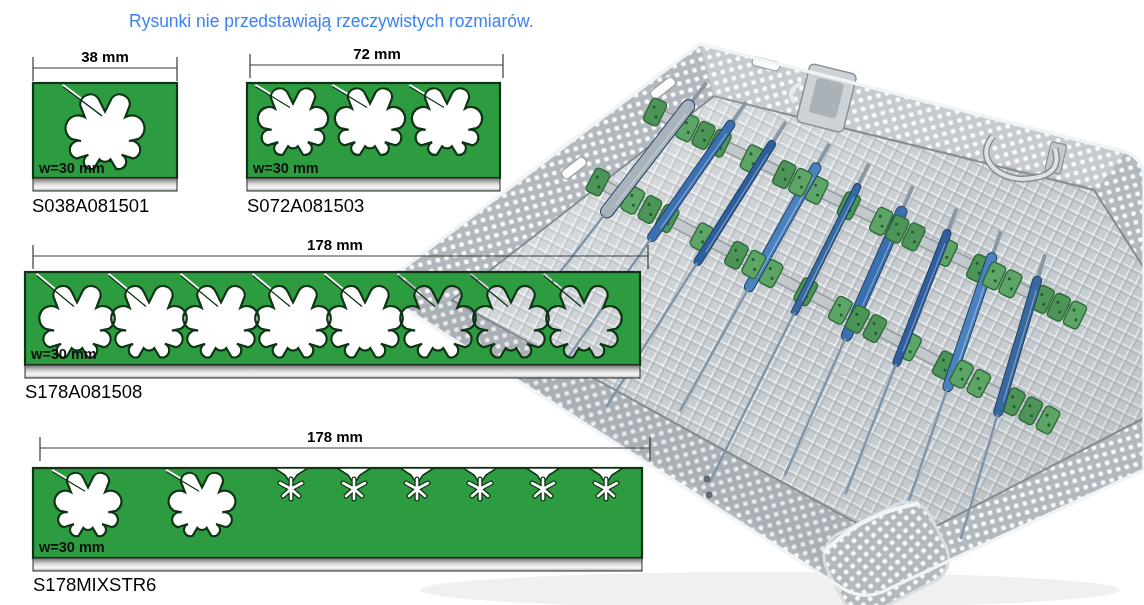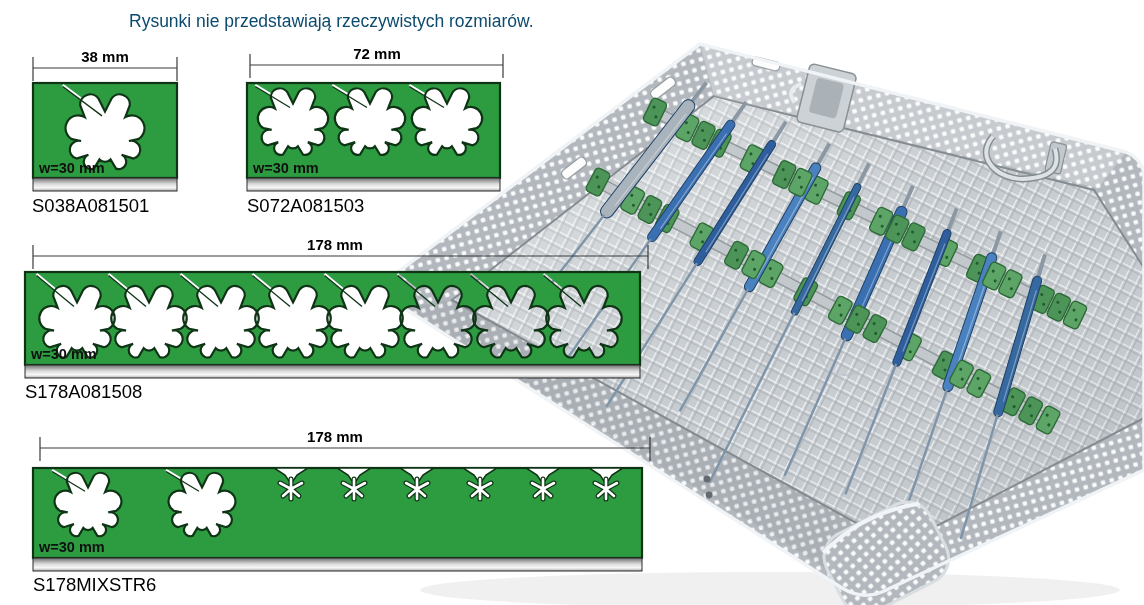--- a/index.html
+++ b/index.html
@@ -1,20 +1,20 @@
 <!DOCTYPE html>
 <html><head>
 <meta charset="utf-8">
 <style>
   html,body{margin:0;padding:0;background:#fff;}
   #canvas{position:relative;width:1144px;height:605px;background:#fff;overflow:hidden;
           font-family:"Liberation Sans",sans-serif;}
   #scene{position:absolute;left:0;top:0;}
   .dsvg{position:absolute;}
-  #title{position:absolute;left:129px;top:11px;font-size:17.5px;color:#0c4a6e;}
+  #title{position:absolute;left:129px;top:11px;font-size:17.5px;color:#3b82f6;}
   text{font-family:"Liberation Sans",sans-serif;}
   .dimtext{font-size:15px;fill:#000;font-weight:bold;}
   .wtext{font-size:14.5px;fill:#101010;font-weight:bold;}
   .codetext{font-size:18.5px;fill:#000;}
 </style>
 </head>
 <body>
 
 <div id="canvas">
 

